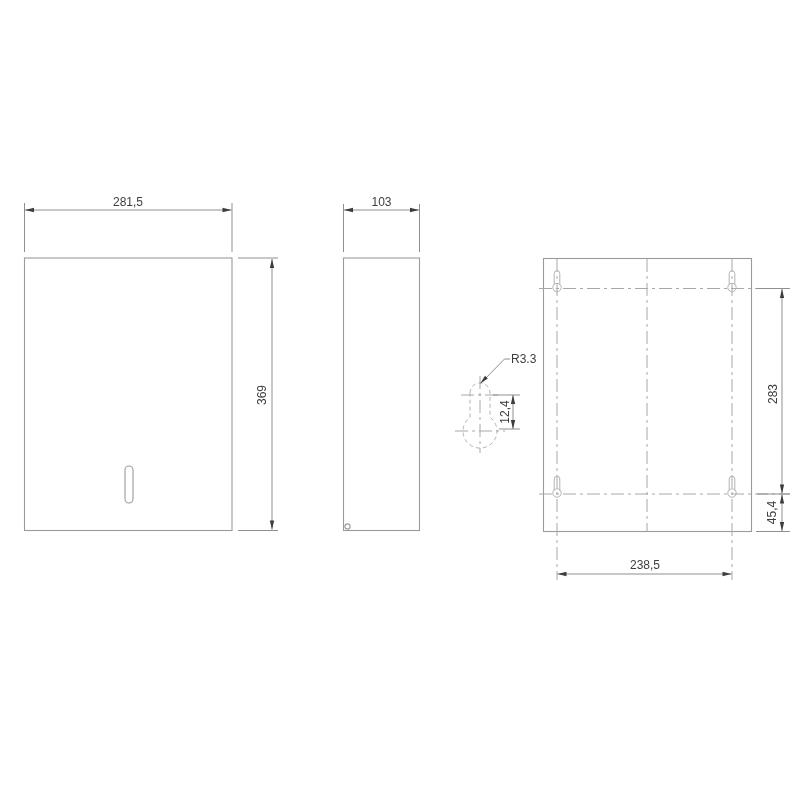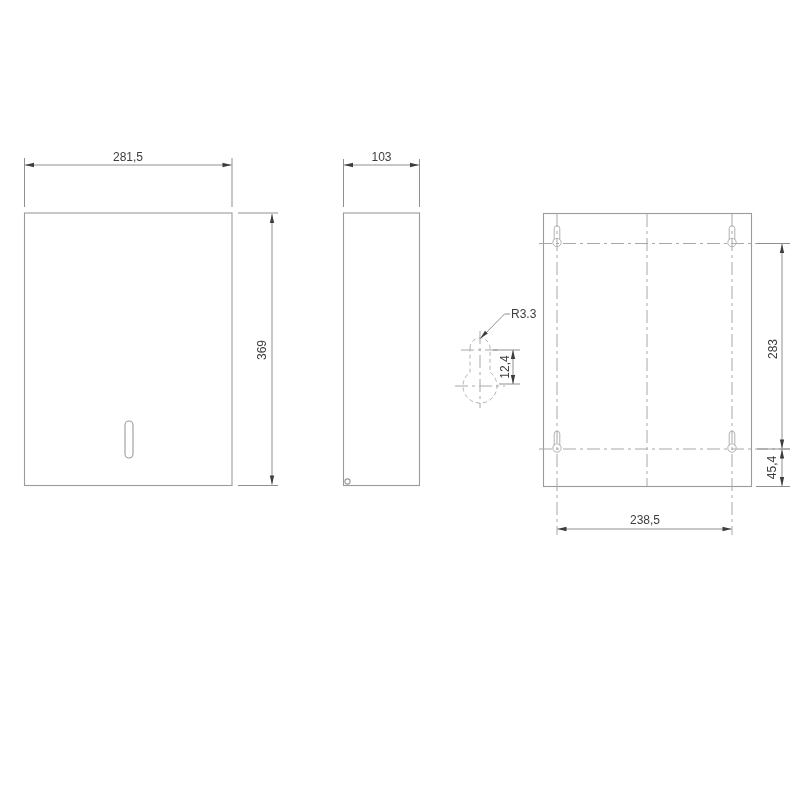--- a/index.html
+++ b/index.html
@@ -4,21 +4,21 @@
 <style>
   :root{
     --background:#ffffff;
     --object-line:#9b9b9b;
     --hidden-line:#b3b3b3;
     --center-line:#a8a8a8;
     --dimension-line:#8f8f8f;
     --text:#3d3d3d;
   }
   html,body{margin:0;padding:0;background:var(--background);}
-  .stage{width:800px;height:720px;background:var(--background);}
+  .stage{width:800px;height:720px;background:var(--background);margin-top:45px;}
   .obj{stroke:var(--object-line);fill:none;stroke-width:1.1;}
   .hid{stroke:var(--hidden-line);fill:none;stroke-width:1;stroke-dasharray:4 3;}
   .hidsolid{stroke:var(--hidden-line);fill:none;stroke-width:1;}
   .cl{stroke:var(--center-line);fill:none;stroke-width:1;stroke-dasharray:13 4 3 4;}
   .dim{stroke:var(--dimension-line);fill:none;stroke-width:1;}
   .arr{fill:var(--text);stroke:none;}
   .dtxt{font-family:"Liberation Sans","DejaVu Sans",sans-serif;font-size:12px;fill:var(--text);}
 </style>
 </head>
 <body>

